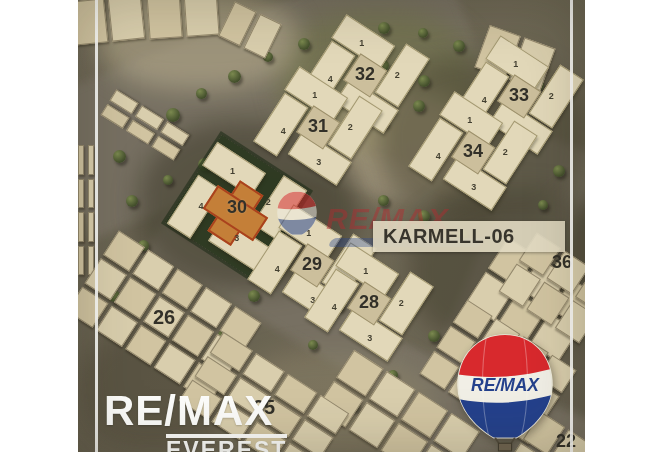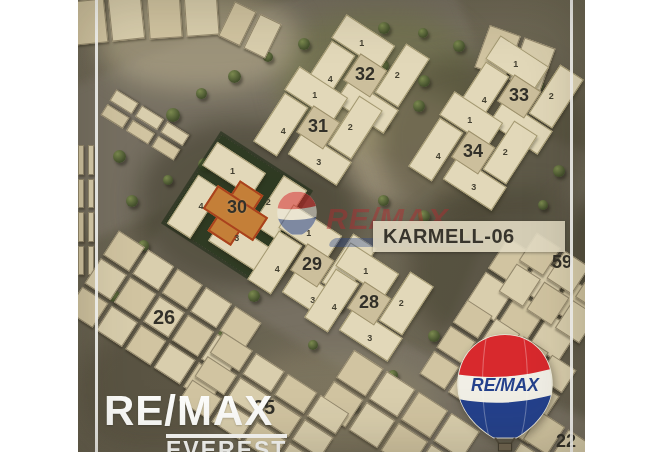--- a/index.html
+++ b/index.html
@@ -309,21 +309,21 @@
           <div class="rnum">25</div>
         </div>
         <div class="rowb" style="left: 480px; top: 288px; width: 96px; height: 70px; grid-template-columns: repeat(3, 1fr); grid-template-rows: repeat(2, 1fr); transform: translate(-50%, -50%) rotate(33deg);">
           <div class="cell"></div>
           <div class="cell"></div>
           <div class="cell"></div>
           <div class="cell"></div>
           <div class="cell"></div>
           <div class="cell"></div>
         </div>
-        <div class="pnum" style="left: 484px; top: 262px;">59</div>
+        <div class="pnum" style="left: 484px; top: 262px;">36</div>
         <div class="rowb" style="left: 484px; top: 467px; width: 96px; height: 70px; grid-template-columns: repeat(3, 1fr); grid-template-rows: repeat(2, 1fr); transform: translate(-50%, -50%) rotate(33deg);">
           <div class="cell"></div>
           <div class="cell"></div>
           <div class="cell"></div>
           <div class="cell"></div>
         </div>
         <div class="pnum" style="left: 488px; top: 441px;">22</div>
       </div>
 
     <div class="seam seam-l"></div>

